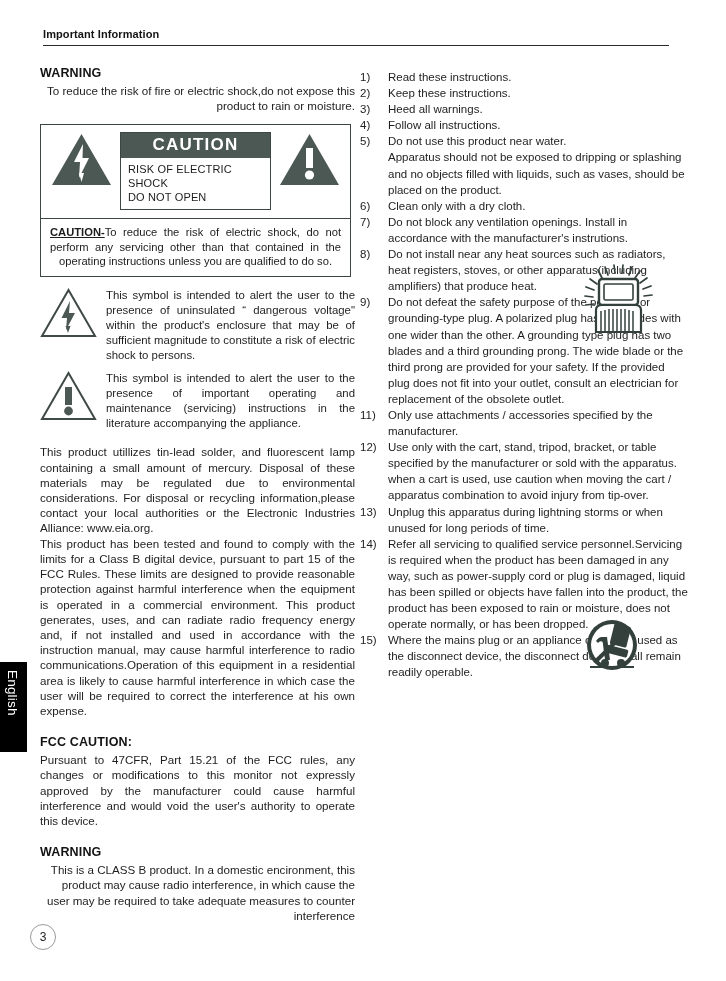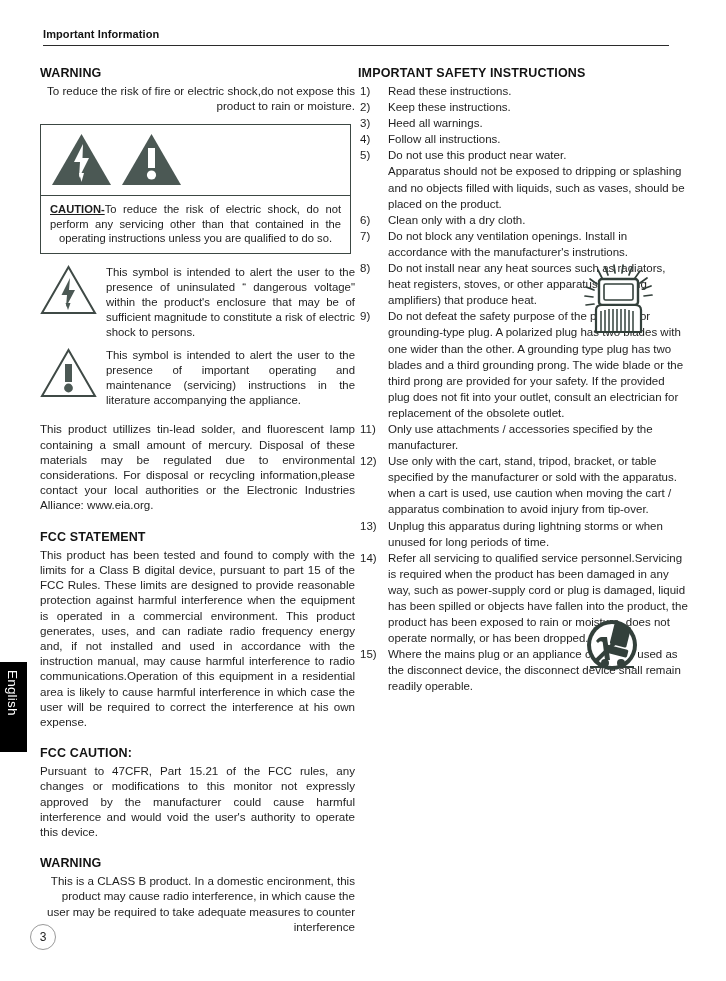--- a/index.html
+++ b/index.html
@@ -230,20 +230,27 @@
     <div class="caution-top">
 
       <div class="tri">
         <svg viewBox="0 0 63 55" width="63" height="55">
           <polygon points="31.5,2 61,53 2,53" fill="#4b5854"></polygon>
           <polygon points="33,12 24,30 30,30 29,46 39,26 32.5,26" fill="#ffffff"></polygon>
           <polygon points="29,41 34,41 31.5,50" fill="#ffffff"></polygon>
         </svg>
       </div>
 
+      <div class="caution-mid">
+        <div class="caution-word">CAUTION</div>
+        <div class="caution-sub">
+          <div>RISK OF ELECTRIC SHOCK</div>
+          <div>DO NOT OPEN</div>
+        </div>
+      </div>
 
       <div class="tri">
         <svg viewBox="0 0 63 55" width="63" height="55">
           <polygon points="31.5,2 61,53 2,53" fill="#4b5854"></polygon>
           <rect x="28" y="16" width="7" height="20" fill="#ffffff"></rect>
           <circle cx="31.5" cy="43" r="4.6" fill="#ffffff"></circle>
         </svg>
       </div>
     </div>
 
@@ -271,32 +278,30 @@
         <polygon points="28.5,2 55,48 2,48" fill="none" stroke="#3f4a46" stroke-width="2"></polygon>
         <rect x="25" y="16" width="7" height="18" fill="#4b5854"></rect>
         <circle cx="28.5" cy="40" r="4.4" fill="#4b5854"></circle>
       </svg>
     </div>
     <p>This symbol is intended to alert the user to the presence of important operating and maintenance (servicing) instructions in the literature accompanying the appliance.</p>
   </div>
 
   <p class="body" style="margin-top:13px;">This product utillizes tin-lead solder, and fluorescent lamp containing a small amount of mercury. Disposal of these materials may be regulated due to environmental considerations. For disposal or recycling information,please contact your local authorities or the Electronic Industries Alliance: www.eia.org.</p>
 
-  <h2 class="sec sp">FCC STATEMENT</h2>
   <p class="body">This product has been tested and found to comply with the limits for a Class B digital device, pursuant to part 15 of the FCC Rules. These limits are designed to provide reasonable protection against harmful interference when the equipment is operated in a commercial environment. This product generates, uses, and can radiate radio frequency energy and, if not installed and used in accordance with the instruction manual, may cause harmful interference to radio communications.Operation of this equipment in a residential area is likely to cause harmful interference in which case the user will be required to correct the interference at his own expense.</p>
 
   <h2 class="sec sp">FCC CAUTION:</h2>
   <p class="body">Pursuant to 47CFR, Part 15.21 of the FCC rules, any changes or modifications to this monitor not expressly approved by the manufacturer could cause harmful interference and would void the user's authority to operate this device.</p>
 
   <h2 class="sec sp">WARNING</h2>
   <p class="body nj">This is a CLASS B product. In a domestic encironment, this product may cause radio interference, in which cause the user may be required to take adequate measures to counter interference</p>
 </div>
 
 <div class="col-right">
-  <h2 class="sec">IMPORTANT SAFETY INSTRUCTIONS</h2>
   <ol class="safety" id="safety-list">
       <li>
         <span class="num">1)</span>
         <span class="txt"><span>Read these instructions.</span></span>
       </li>
       <li>
         <span class="num">2)</span>
         <span class="txt"><span>Keep these instructions.</span></span>
       </li>
       <li>

